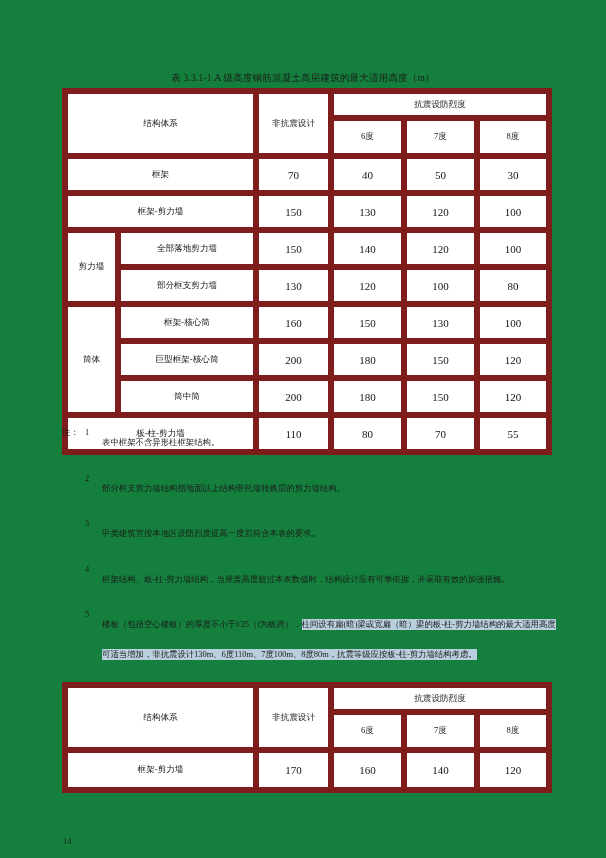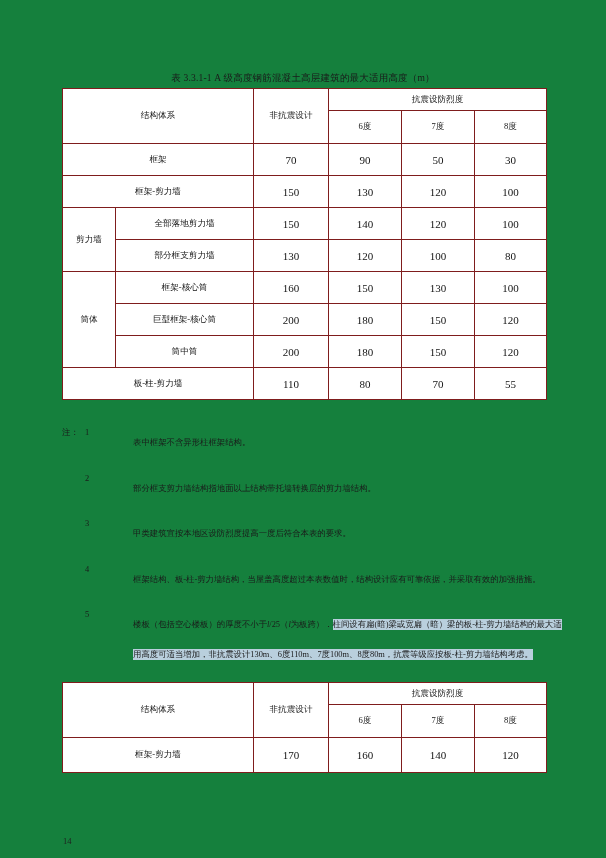--- a/index.html
+++ b/index.html
@@ -43,21 +43,21 @@
   
   .doc-table {
     position: absolute;
     border-collapse: collapse;
     table-layout: fixed;
     font-size: 8.6px;
     color: #141414;
     font-family: "Liberation Serif", "DejaVu Serif", serif;
   }
   .doc-table td, .doc-table th {
-    border: 1px solid #7f1d1d;
+    border: 6px solid #7f1d1d;
     text-align: center;
     vertical-align: middle;
     font-weight: normal;
     padding: 0;
     background: #fff;
   }
   .doc-table .num {
     font-family: "Liberation Serif", "DejaVu Serif", serif;
     font-size: 11px;
   }
@@ -84,21 +84,20 @@
     white-space: nowrap;
   }
   .note-idx {
     width: 17px;
     flex: 0 0 17px;
     text-align: left;
   }
   .note-body {
     flex: 1 1 auto;
     line-height: 30px;
-    margin-left: 31px;
   }
   .note-body.loose {
     line-height: 30px;
   }
   .hl {
     background: #b9cfdd;
     padding: 1px 0;
     box-decoration-break: clone;
     -webkit-box-decoration-break: clone;
   }
@@ -153,21 +152,21 @@
       </tr>
       <tr>
         <td style="height:32px;">6度</td>
         <td>7度</td>
         <td>8度</td>
       </tr>
 
       <tr>
         <td colspan="2" style="height:31px;">框架</td>
         <td class="num">70</td>
-        <td class="num">90</td>
+        <td class="num">40</td>
         <td class="num">50</td>
         <td class="num">30</td>
       </tr>
 
       <tr>
         <td colspan="2" style="height:31px;">框架-剪力墙</td>
         <td class="num">150</td>
         <td class="num">130</td>
         <td class="num">120</td>
         <td class="num">100</td>

